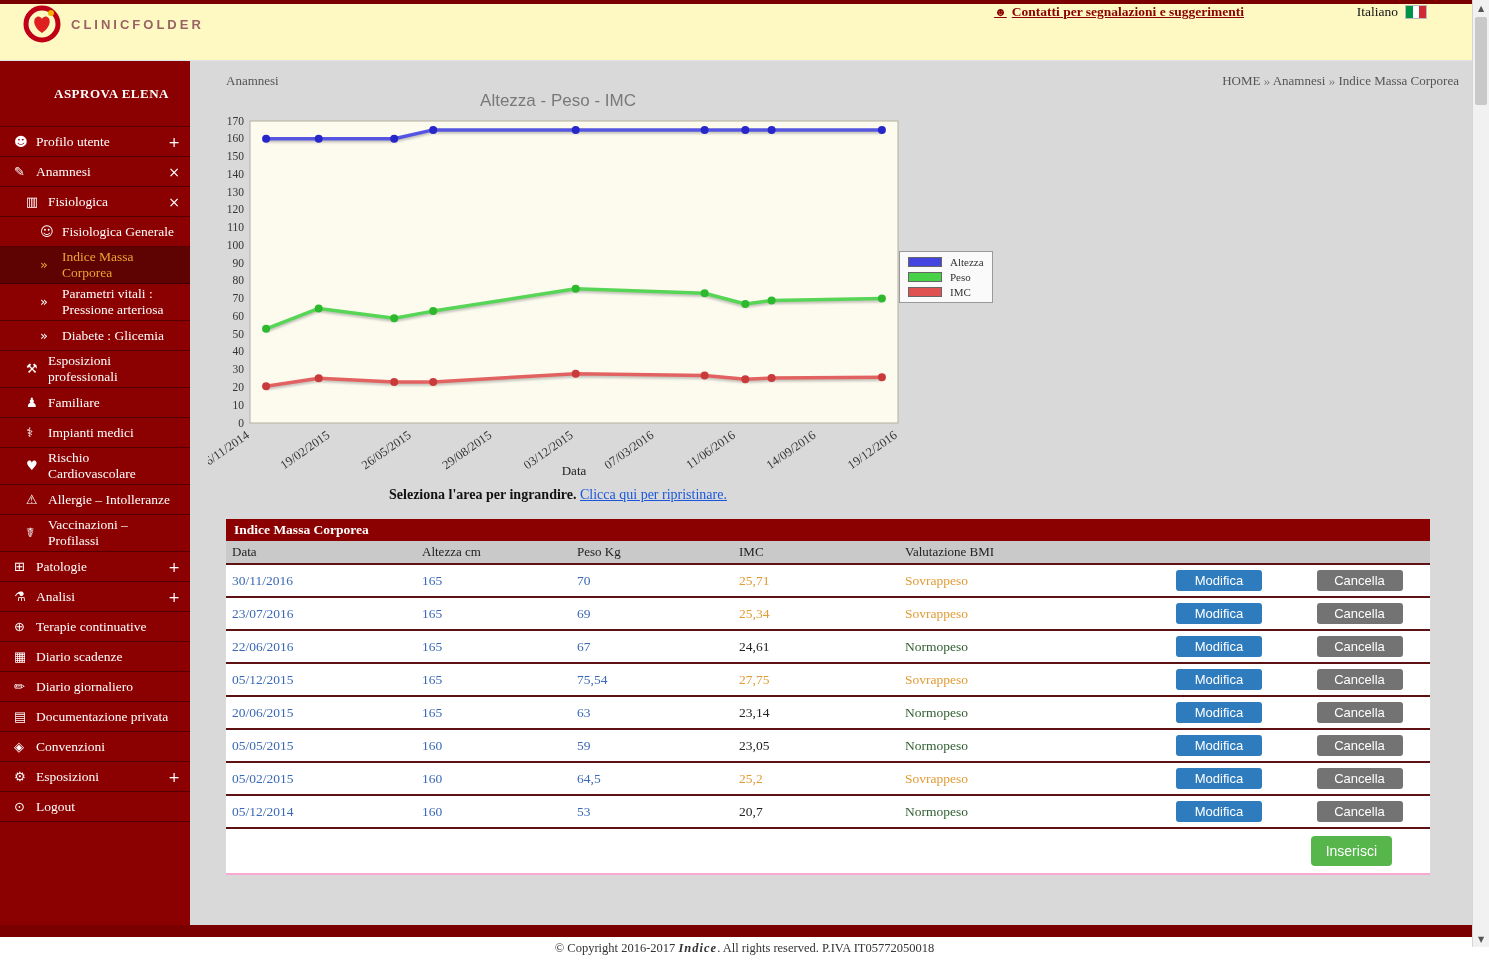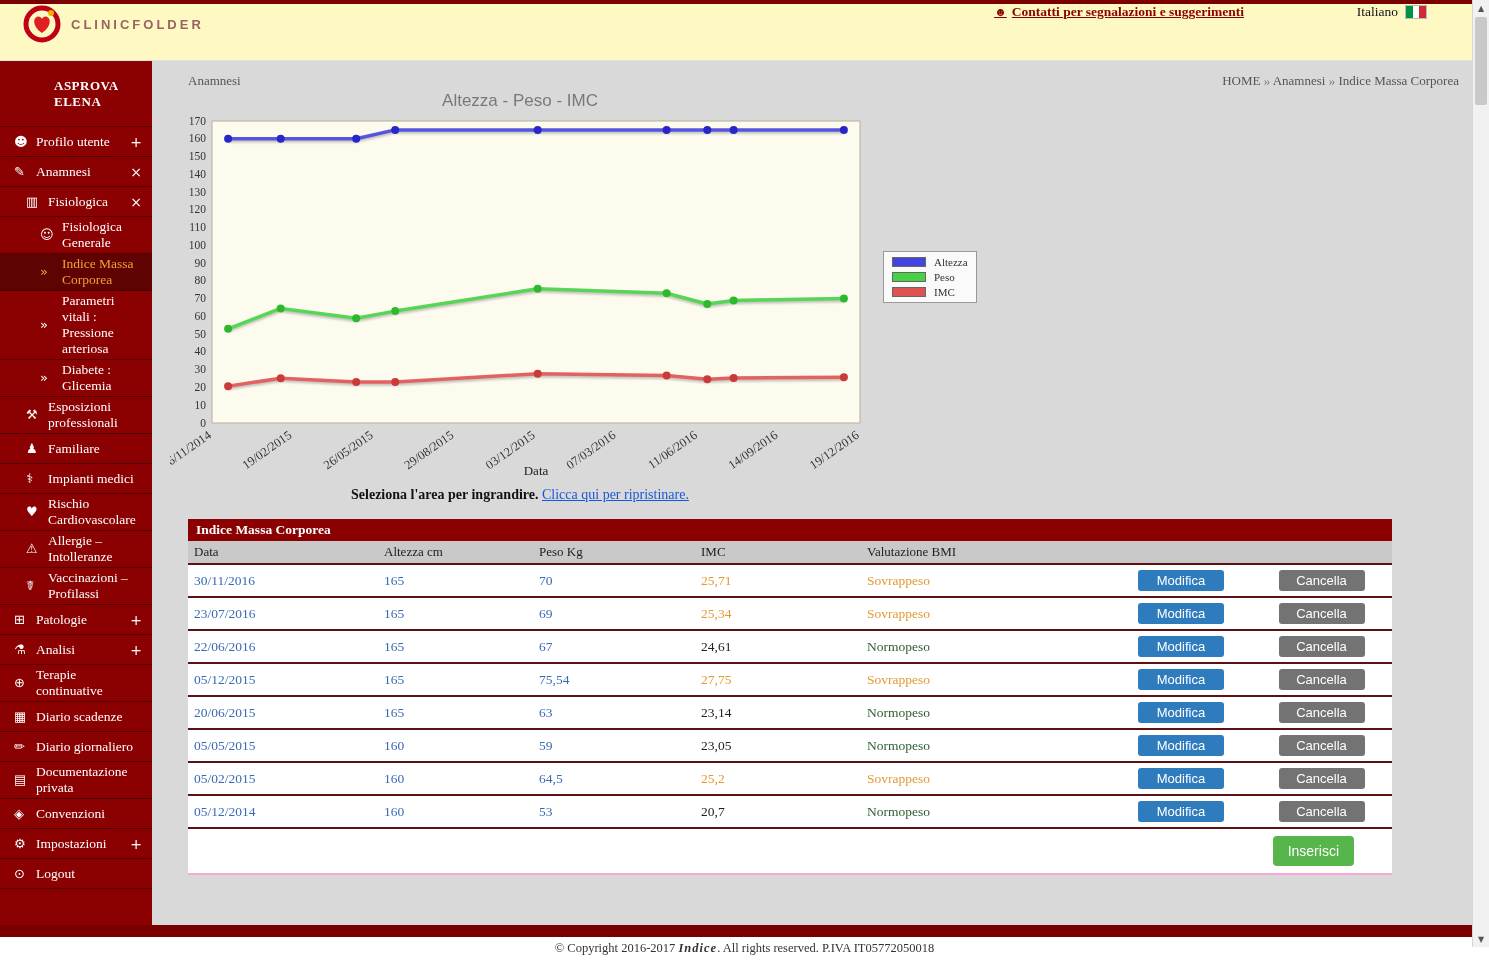--- a/index.html
+++ b/index.html
@@ -23,21 +23,21 @@
   .contact-icon { font-size:12px; text-decoration:none; }
   .lang { position:absolute; right:62px; display:flex; align-items:center; gap:7px;
           font-size:13.5px; color:#111; }
   .flag { width:22px; height:14px; border:1px solid #bbb;
           background:linear-gradient(90deg,#009246 0 33%,#ffffff 33% 66%,#ce2b37 66% 100%); }
 
   
   .app { display:flex; height:864px; }
 
   
-  .sidebar { width:152px; background:#8b0000; color:#fff; flex:none; }
+  .sidebar { width:190px; background:#8b0000; color:#fff; flex:none; }
   .profile { display:flex; align-items:center; gap:10px; padding:11px 10px;
              border-bottom:1px solid rgba(0,0,0,.35); height:66px; }
   .avatar { width:34px; height:44px; border-radius:3px; flex:none;
             background:linear-gradient(180deg,#2e2119 0 34%,#caa07a 34% 58%,#b4masked 0),
                        linear-gradient(180deg,#31231a 0 36%,#c99e78 36% 62%,#8a5f3f 62% 100%); }
   .profile-name { font-size:13px; font-weight:bold; letter-spacing:.5px; }
   .menu-item { display:flex; align-items:center; min-height:30px; padding:2px 10px 2px 14px;
                border-bottom:1px solid rgba(40,0,0,.55); font-size:13.5px; line-height:16px; }
   .menu-item .mi-icon { width:22px; flex:none; font-size:13px;
                         font-family:"DejaVu Sans",sans-serif; }
@@ -57,21 +57,21 @@
 
   
   .chart-block { position:relative; }
   .chart-title { width:700px; margin-left:18px; text-align:center; height:24px;
                  font-family:"Liberation Sans",sans-serif; font-size:17px; color:#78797b; }
   #chart-svg { display:block; margin-left:18px; width:700px; height:368px; }
   .ytick, .xtick { font-size:11.5px; fill:#333; font-family:"Liberation Serif",serif; }
   .xtick { font-size:12.5px; }
   .xlabel { font-size:13px; fill:#222; font-family:"Liberation Serif",serif; }
   .sline { filter:drop-shadow(0 2px 1px rgba(110,110,110,.45)); opacity:.9; }
-  .legend { position:absolute; left:731px; top:160px; border:1px solid #999;
+  .legend { position:absolute; left:709px; top:160px; border:1px solid #999;
             background:rgba(255,255,255,.85); padding:4px 8px; display:flex;
             flex-direction:column; gap:3px; }
   .lg-row { display:flex; align-items:center; gap:8px; }
   .lg-swatch { width:34px; height:10px; border:1px solid #666; flex:none; }
   .lg-label { font-size:11px; color:#333; }
   .chart-hint { width:700px; margin:4px 0 0 18px; text-align:center; font-size:14px;
                 color:#111; font-weight:600; }
   .chart-hint a { color:#1a56db; font-weight:normal; }
 
   
@@ -221,21 +221,21 @@
         <div class="menu-item lvl0" data-interactable="true">
           <span class="mi-icon" data-interactable="false">▤</span>
           <span class="mi-label" data-interactable="false">Documentazione privata</span>
         </div>
         <div class="menu-item lvl0" data-interactable="true">
           <span class="mi-icon" data-interactable="false">◈</span>
           <span class="mi-label" data-interactable="false">Convenzioni</span>
         </div>
         <div class="menu-item lvl0" data-interactable="true">
           <span class="mi-icon" data-interactable="false">⚙</span>
-          <span class="mi-label" data-interactable="false">Impostazioni</span>
+          <span class="mi-label" data-interactable="false">Esposizioni</span>
           <span class="mi-right" data-interactable="true">+</span>
         </div>
         <div class="menu-item lvl0" data-interactable="true">
           <span class="mi-icon" data-interactable="false">⊙</span>
           <span class="mi-label" data-interactable="false">Logout</span>
         </div>
       </div>
   </div>
 
   <div class="main" data-interactable="false">

